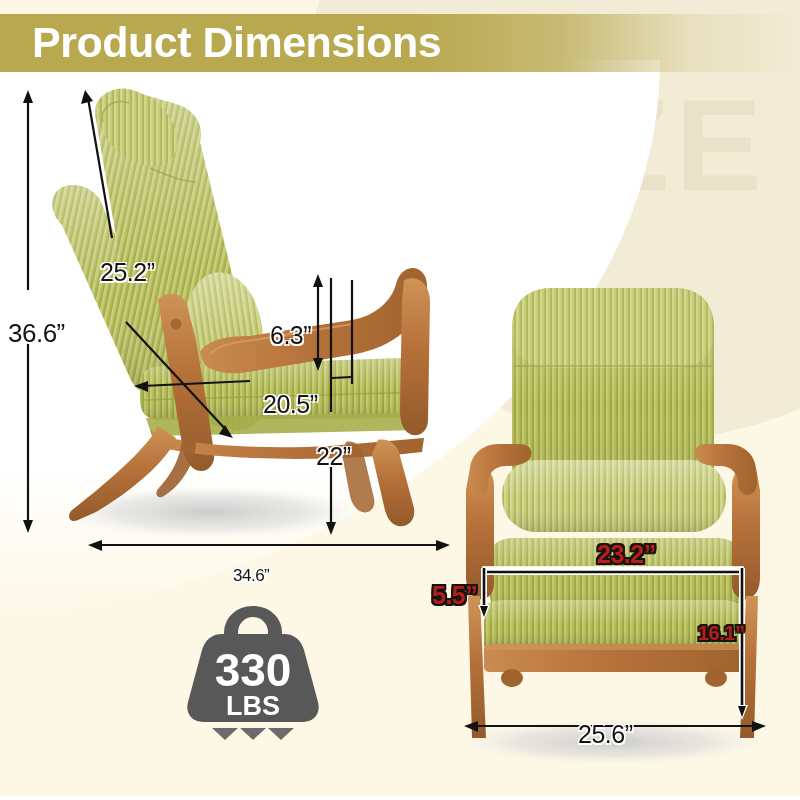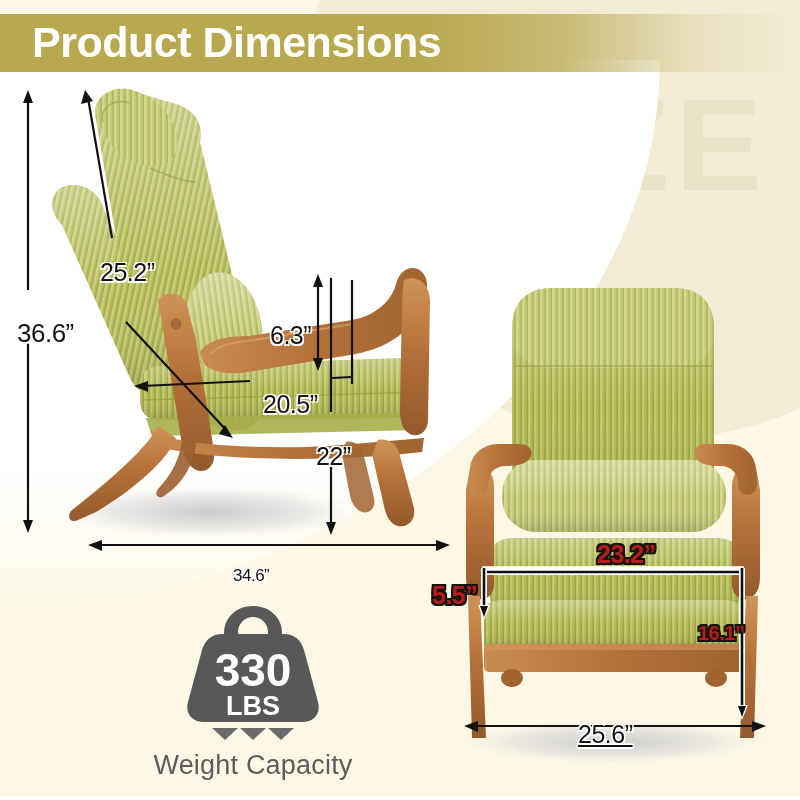--- a/index.html
+++ b/index.html
@@ -294,54 +294,53 @@
       </g>
 
       <g>
         <line x1="472" y1="726" x2="758" y2="726" stroke="#121212" stroke-width="2.2"></line>
         <polygon points="464,726 478,721 478,732" fill="#121212"></polygon>
         <polygon points="766,726 752,721 752,732" fill="#121212"></polygon>
       </g>
     </g>
   </svg>
 
-  <div class="dim-label plain" style="left:17px;top:300px;font-size:26px;">36.6”</div>
+  <div class="dim-label plain" style="left:8px;top:300px;font-size:26px;">36.6”</div>
 
   <div class="dim-label plain" style="left:100px;top:240px;font-size:25px;">25.2”</div>
 
   <div class="dim-label plain" style="left:270px;top:303px;font-size:25px;">6.3”</div>
 
   <div class="dim-label plain" style="left:263px;top:372px;font-size:25px;">20.5”</div>
 
   <div class="dim-label plain" style="left:316px;top:424px;font-size:25px;">22”</div>
 
   <div class="dim-label plain" style="left:233px;top:548px;font-size:17px;">34.6”</div>
 
   <div class="dim-label light" style="left:597px;top:540px;font-size:25px;">23.2”</div>
 
   <div class="dim-label light" style="left:432px;top:581px;font-size:25px;">5.5”</div>
 
   <div class="dim-label light" style="left:698px;top:622px;font-size:20px;">16.1”</div>
 
-  <div class="dim-label plain" style="left:578px;top:702px;font-size:25px;text-decoration:underline;">25.6”</div>
+  <div class="dim-label plain" style="left:578px;top:702px;font-size:25px;">25.6”</div>
 
   <div class="weight-block">
     <svg width="270" height="140" viewBox="0 0 270 140">
 
       <path d="M135 6 C152 6 164 18 164 33 C164 44 157 52 148 56 L122 56
                C113 52 106 44 106 33 C106 18 118 6 135 6 Z" fill="#585858"></path>
       <circle cx="135" cy="32" r="15" fill="#fdf8e6"></circle>
 
       <path d="M104 34 L166 34 C176 34 183 40 186 50 L200 102
                C203 114 196 122 184 122 L86 122 C74 122 67 114 70 102
                L84 50 C87 40 94 34 104 34 Z" fill="#585858"></path>
 
       <text x="135" y="86" text-anchor="middle" fill="#ffffff" font-family="Liberation Sans, sans-serif" font-size="46" font-weight="bold" id="weight-amount-text">330</text>
       <text x="135" y="115" text-anchor="middle" fill="#ffffff" font-family="Liberation Sans, sans-serif" font-size="27" font-weight="bold" id="weight-unit-text">LBS</text>
 
       <polygon points="94,128 120,128 107,140" fill="#6b6b6b"></polygon>
       <polygon points="122,128 148,128 135,140" fill="#6b6b6b"></polygon>
       <polygon points="150,128 176,128 163,140" fill="#6b6b6b"></polygon>
     </svg>
-    <div class="weight-cap-text">Weight Capacity</div>
   </div>
 
 </div>
 
 </body></html>

